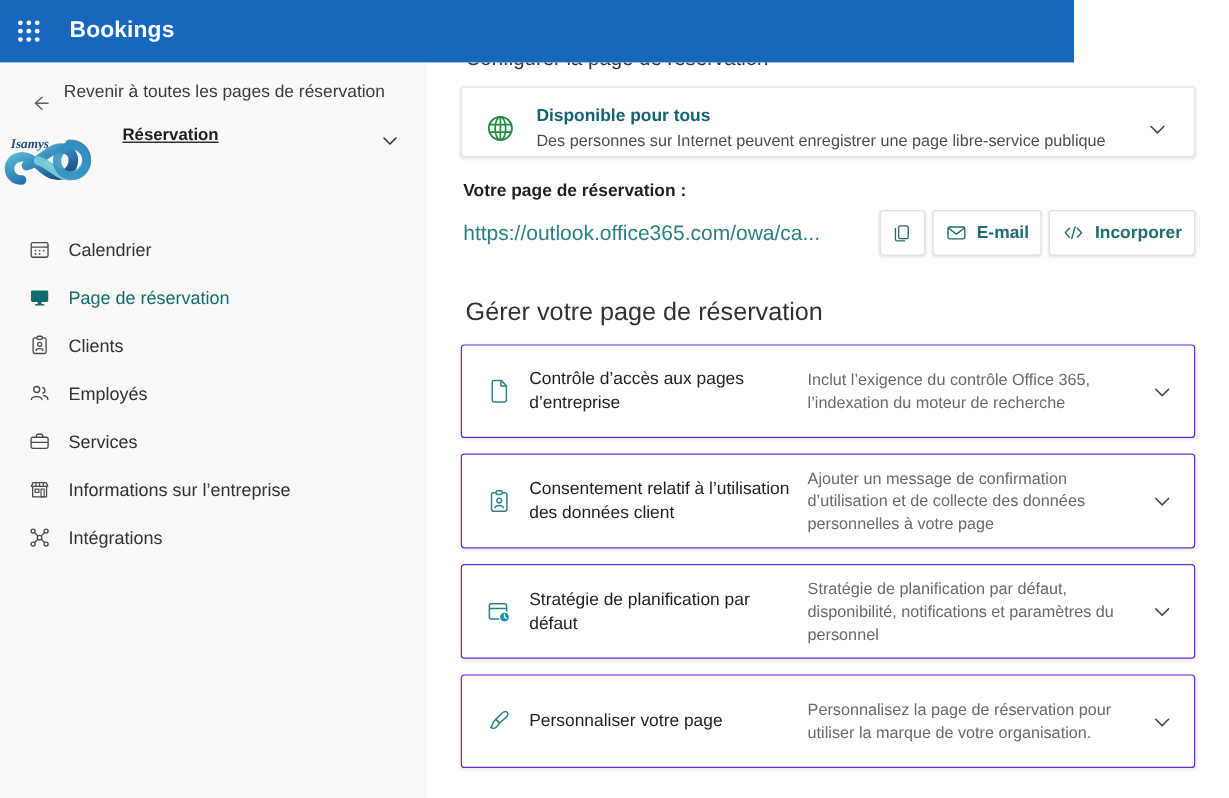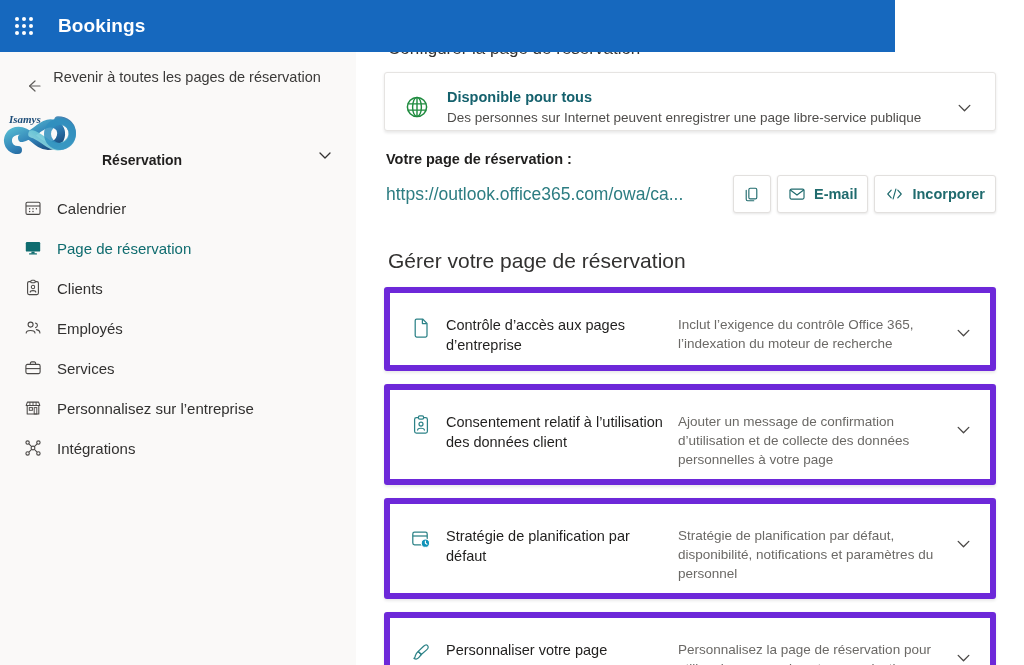--- a/index.html
+++ b/index.html
@@ -86,24 +86,25 @@
     text-align: center;
     font-size: 14.5px;
     color: #3b3a39;
     line-height: 19px;
     padding: 4px 14px 0 4px;
     cursor: pointer;
   }
 
   .brand-row {
     display: flex;
-    align-items: flex-end;
+    align-items: flex-start;
     height: 64px;
     padding: 0 18px 0 0;
     margin-top: 2px;
+    text-decoration: underline;
   }
   .brand-logo {
     width: 86px;
     height: 64px;
     flex: 0 0 86px;
     position: relative;
   }
   .brand-name {
     flex: 1;
     font-size: 14px;
@@ -263,27 +264,27 @@
     font-size: 21px;
     color: #323130;
     margin-top: 34px;
     padding-left: 4px;
     line-height: 28px;
   }
 
   .manage-list { margin-top: 12px; }
   .manage-card {
     background: #ffffff;
-    border: 6px solid #6d28d9;
+    border: 1px solid #6d28d9;
     border-radius: 3px;
     box-shadow: 0 1.2px 3px rgba(0,0,0,0.085);
     display: flex;
-    align-items: flex-start;
+    align-items: center;
     min-height: 78px;
-    padding: 22px 10px 10px 18px;
+    padding: 10px 10px 10px 18px;
     margin-bottom: 13px;
     cursor: pointer;
   }
   .manage-icon {
     width: 26px; height: 26px;
     flex: 0 0 26px;
     display: flex;
     align-items: center;
     justify-content: center;
     color: #2c8287;
@@ -434,21 +435,21 @@
     <div class="nav-item">
       <span class="nav-icon">
         <svg width="18" height="18" viewBox="0 0 18 18" fill="none">
           <path d="M2.2 6.4 L3.4 3.1 H14.6 L15.8 6.4 Z" stroke="currentColor" stroke-width="1.05" stroke-linejoin="round"></path>
           <path d="M3.2 6.4 V15 H14.8 V6.4" stroke="currentColor" stroke-width="1.05" stroke-linejoin="round"></path>
           <rect x="5.3" y="8.6" width="3.1" height="2.7" stroke="currentColor" stroke-width="0.95"></rect>
           <rect x="10.2" y="8.6" width="2.6" height="6.4" stroke="currentColor" stroke-width="0.95"></rect>
           <path d="M5.9 3.1 V6.4 M9 3.1 V6.4 M12.1 3.1 V6.4" stroke="currentColor" stroke-width="0.9"></path>
         </svg>
       </span>
-      <span class="nav-label">Personnalisez sur l’entreprise</span>
+      <span class="nav-label">Informations sur l’entreprise</span>
     </div>
 
     <div class="nav-item">
       <span class="nav-icon">
         <svg width="18" height="18" viewBox="0 0 18 18" fill="none">
           <circle cx="3.6" cy="3.6" r="1.7" stroke="currentColor" stroke-width="1.1"></circle>
           <circle cx="14.4" cy="3.6" r="1.7" stroke="currentColor" stroke-width="1.1"></circle>
           <circle cx="3.6" cy="14.4" r="1.7" stroke="currentColor" stroke-width="1.1"></circle>
           <circle cx="14.4" cy="14.4" r="1.7" stroke="currentColor" stroke-width="1.1"></circle>
           <circle cx="9" cy="9" r="1.9" stroke="currentColor" stroke-width="1.1"></circle>

